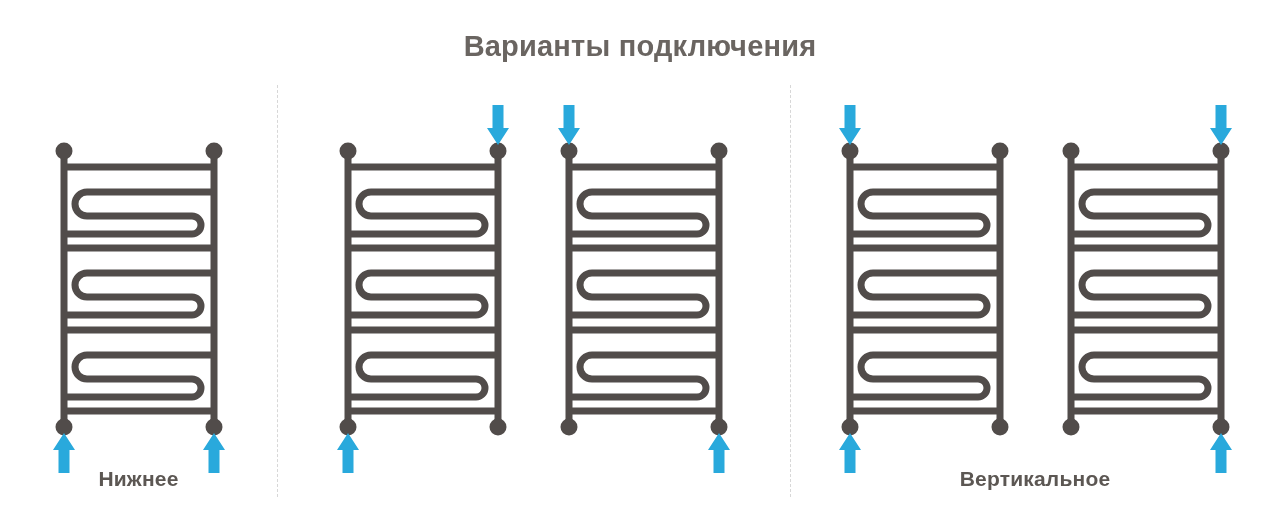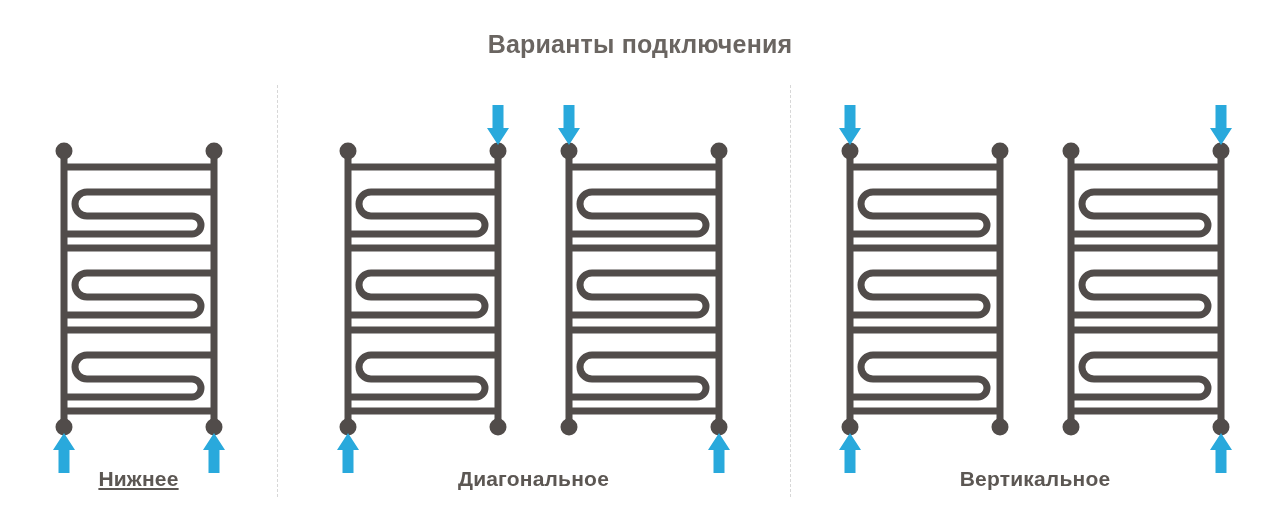--- a/index.html
+++ b/index.html
@@ -6,21 +6,21 @@
   .canvas{
     position:relative;
     width:1280px;height:522px;
     background:#ffffff;
     overflow:hidden;
     font-family:"Liberation Sans", sans-serif;
   }
   .title{
     position:absolute;top:30px;left:0;right:0;
     text-align:center;
-    font-size:25px;font-weight:700;
+    font-size:29px;font-weight:700;
     color:#6A6561;
     letter-spacing:.2px;
   }
   .groups{
     position:absolute;top:99px;left:0;
     width:1280px;
     display:flex;
   }
   .group{display:flex;flex-direction:column;align-items:center;}
   .group-bottom{width:277px;}
@@ -66,21 +66,21 @@
               <path d="M 165 256 H 38 A 12 12 0 0 0 38 280 H 143 A 9 9 0 0 1 143 298 H 15" fill="none" stroke="#514C4A" stroke-width="7"></path>
               <circle cx="15" cy="52" r="8.5" fill="#514C4A"></circle>
               <circle cx="165" cy="52" r="8.5" fill="#514C4A"></circle>
               <circle cx="15" cy="328" r="8.5" fill="#514C4A"></circle>
               <circle cx="165" cy="328" r="8.5" fill="#514C4A"></circle>
             </g>
             <polygon points="15,334 4,351 9.5,351 9.5,374 20.5,374 20.5,351 26,351" fill="#29A9DC"></polygon>
             <polygon points="165,334 154,351 159.5,351 159.5,374 170.5,374 170.5,351 176,351" fill="#29A9DC"></polygon>
           </svg>
         </div>
-      <div class="group-label" style="color: rgb(92, 87, 83); text-decoration: underline;">Нижнее</div>
+      <div class="group-label" style="color: rgb(92, 87, 83);">Нижнее</div>
     </section>
 
     <section class="group group-diagonal">
       <div class="radiators">
           <svg viewBox="0 0 180 380" class="radiator">
             <g>
               <path d="M 15 52 V 328" fill="none" stroke="#514C4A" stroke-width="7"></path>
               <path d="M 165 52 V 328" fill="none" stroke="#514C4A" stroke-width="7"></path>
               <path d="M 15 68 H 165" fill="none" stroke="#514C4A" stroke-width="7"></path>
               <path d="M 15 149 H 165" fill="none" stroke="#514C4A" stroke-width="7"></path>
@@ -110,21 +110,20 @@
               <path d="M 165 256 H 38 A 12 12 0 0 0 38 280 H 143 A 9 9 0 0 1 143 298 H 15" fill="none" stroke="#514C4A" stroke-width="7"></path>
               <circle cx="15" cy="52" r="8.5" fill="#514C4A"></circle>
               <circle cx="165" cy="52" r="8.5" fill="#514C4A"></circle>
               <circle cx="15" cy="328" r="8.5" fill="#514C4A"></circle>
               <circle cx="165" cy="328" r="8.5" fill="#514C4A"></circle>
             </g>
             <polygon points="15,46 4,29 9.5,29 9.5,6 20.5,6 20.5,29 26,29" fill="#29A9DC"></polygon>
             <polygon points="165,334 154,351 159.5,351 159.5,374 170.5,374 170.5,351 176,351" fill="#29A9DC"></polygon>
           </svg>
         </div>
-      <div class="group-label" style="color: rgb(92, 87, 83);">Диагональное</div>
     </section>
 
     <section class="group group-vertical">
       <div class="radiators">
           <svg viewBox="0 0 180 380" class="radiator">
             <g>
               <path d="M 15 52 V 328" fill="none" stroke="#514C4A" stroke-width="7"></path>
               <path d="M 165 52 V 328" fill="none" stroke="#514C4A" stroke-width="7"></path>
               <path d="M 15 68 H 165" fill="none" stroke="#514C4A" stroke-width="7"></path>
               <path d="M 15 149 H 165" fill="none" stroke="#514C4A" stroke-width="7"></path>

